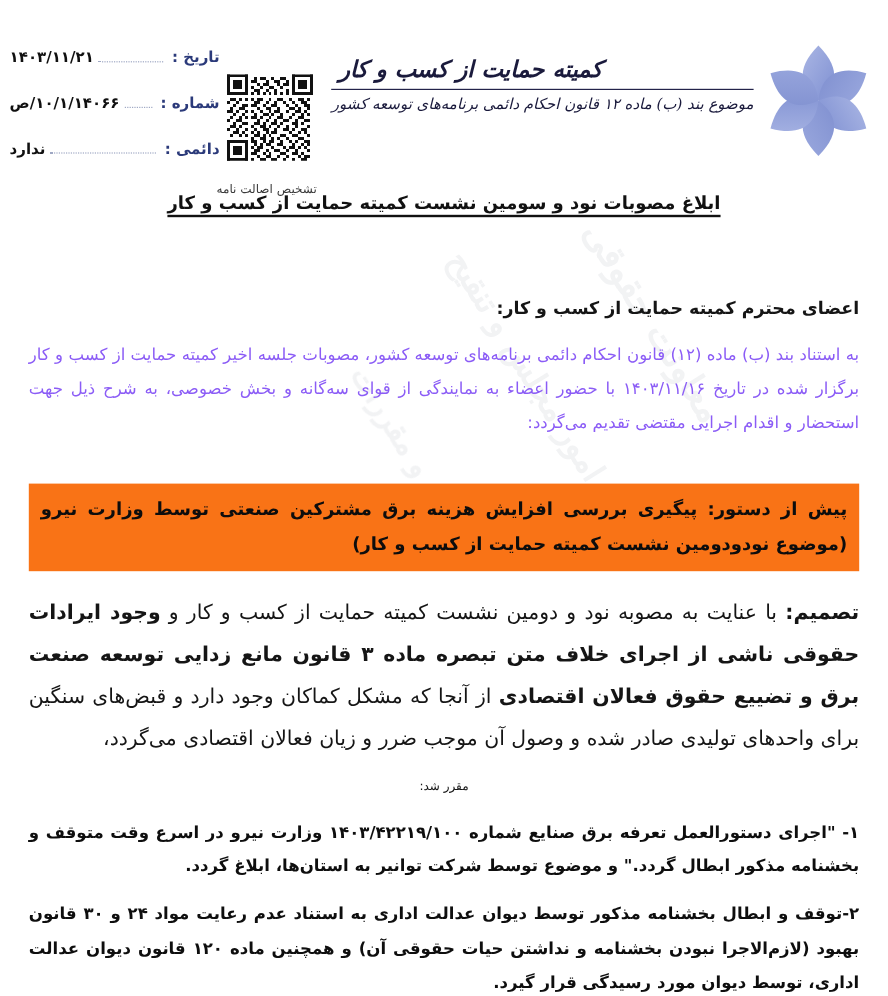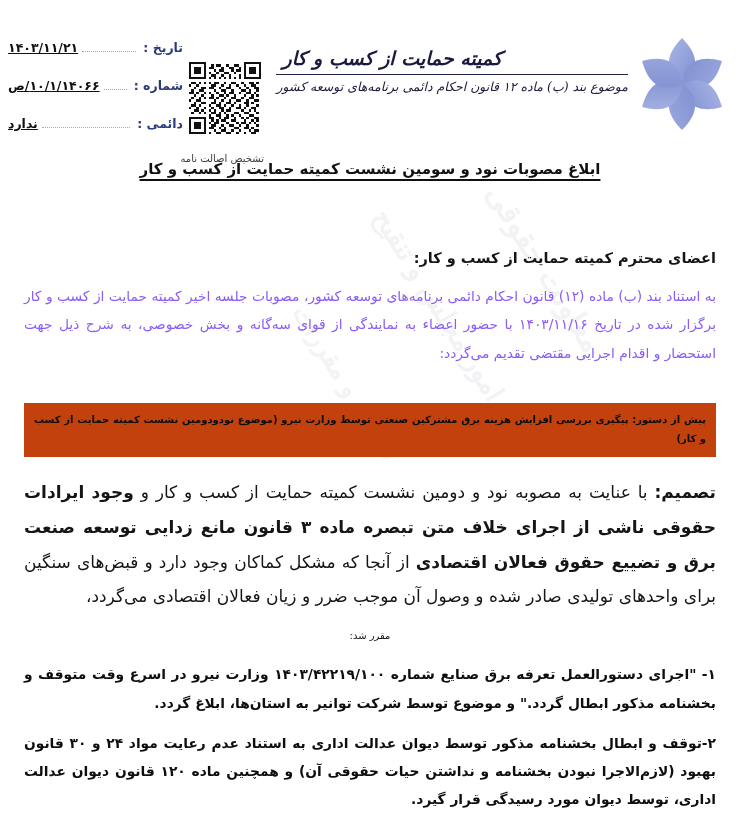--- a/index.html
+++ b/index.html
@@ -82,21 +82,20 @@
     border-bottom: 1px dotted #9fa8c4;
     margin: 0 4px 4px 4px;
     height: 9px;
   }
   .meta-value {
     flex: 0 0 auto;
     color: #101010;
     font-size: 12.5px;
     font-weight: 600;
     letter-spacing: .3px;
-    text-decoration: underline;
   }
 
   
   .qr-block {
     position: absolute;
     top: 62px;
     left: 186px;
     width: 78px;
     text-align: center;
   }
@@ -183,22 +182,22 @@
   }
   p.para {
     font-size: 13.8px;
     line-height: 2.05;
     text-align: justify;
     text-align-last: right;
     margin: 0 0 14px 0;
     color: #8b5cf6;
   }
   .agenda {
-    background: #c2410c;
-    font-size: 10px;
+    background: #f97316;
+    font-size: 15px;
     font-weight: 700;
     line-height: 1.95;
     padding: 7px 10px 8px 10px;
     margin: 36px 0 18px 0;
     text-align: justify;
     text-align-last: right;
     color: #0d0d0d;
   }
   .decision {
     font-size: 17px;

